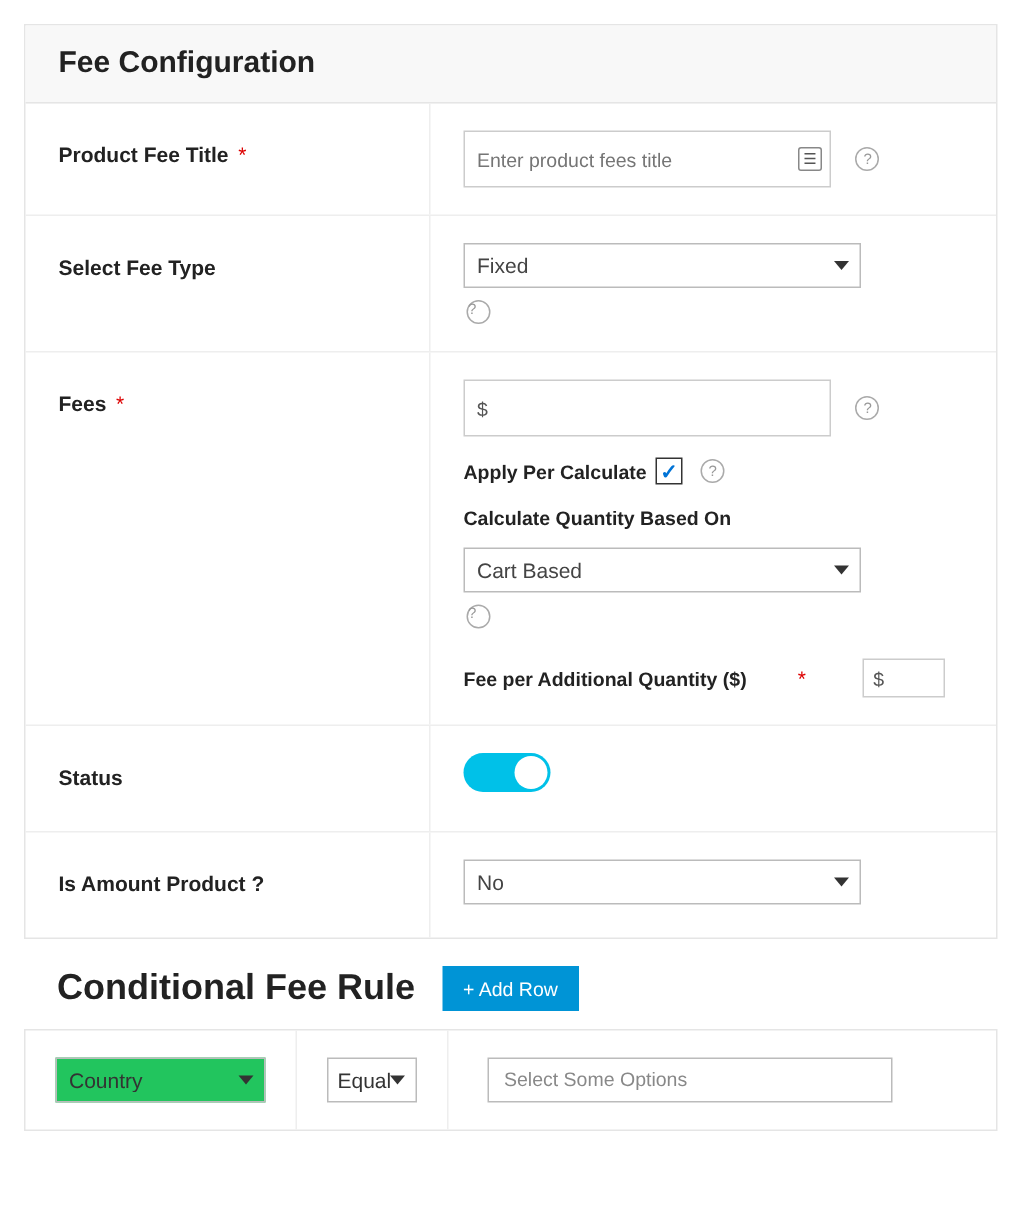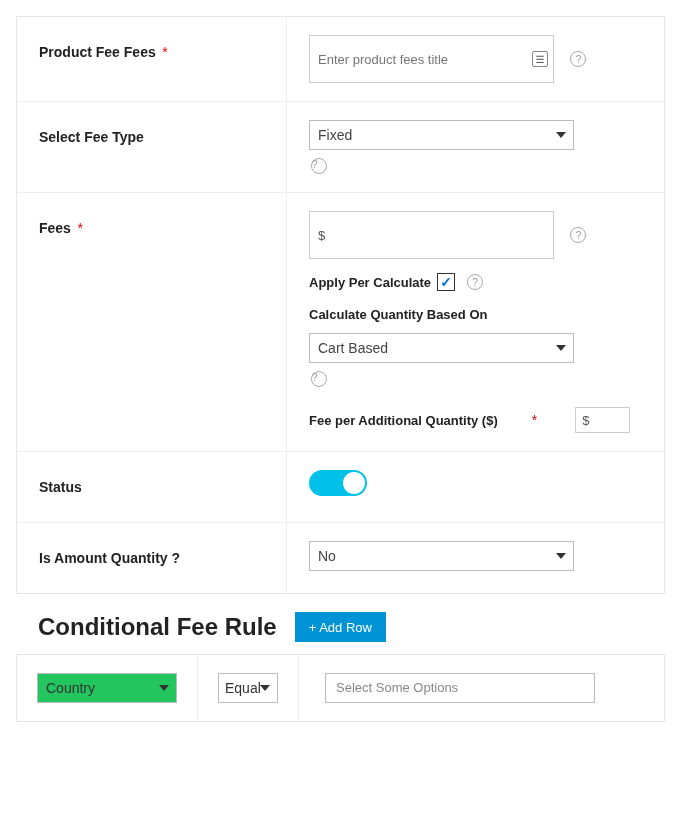--- a/index.html
+++ b/index.html
@@ -6,21 +6,21 @@
 body { font-family: "Segoe UI", Arial, sans-serif; background: #fff; padding: 16px; width: 681px; }
 .panel { border: 1px solid #e5e5e5; background: #fff; }
 .panel-header { background: #f8f8f8; border-bottom: 1px solid #e5e5e5; padding: 14px 22px; }
 .panel-header h2 { font-size: 20px; font-weight: 700; color: #222; }
 .form-row { display: flex; border-bottom: 1px solid #eee; }
 .form-row:last-child { border-bottom: none; }
 .form-label-col { width: 270px; padding: 26px 22px; border-right: 1px solid #eee; }
 .form-label-col label { font-size: 14px; font-weight: 600; color: #222; }
 .req { color: #d00; font-size: 14px; margin-left: 2px; }
 .form-input-col { flex: 1; padding: 18px 22px; }
-.text-input { width: 245px; height: 48px; border: 1px solid #ccc; padding: 0 8px; font-size: 13px; color: #555; background: #fff; }
+.text-input { width: 245px; height: 38px; border: 1px solid #ccc; padding: 0 8px; font-size: 13px; color: #555; background: #fff; }
 .text-input-sm { width: 55px; height: 26px; border: 1px solid #ccc; padding: 0 6px; font-size: 13px; color: #555; background: #fff; margin-left: 6px; }
 .input-with-badge { position: relative; display: inline-block; }
 .input-badge { position: absolute; right: 6px; top: 50%; transform: translateY(-50%); width: 16px; height: 16px; border: 1px solid #888; border-radius: 2px; display:flex; align-items:center; justify-content:center; font-size: 10px; color: #555; }
 .help-icon { display: inline-flex; align-items: center; justify-content: center; width: 16px; height: 16px; border: 1px solid #aaa; border-radius: 50%; color: #999; font-size: 10px; margin-left: 12px; vertical-align: middle; cursor: default; }
 .help-icon-block { display:block; margin: 8px 0 0 2px; }
 .select-ctrl { width: 265px; height: 30px; border: 1px solid #bbb; padding: 0 8px; font-size: 14px; color: #444; background: #fff; appearance: none; -webkit-appearance: none; }
 .select-wrap { position: relative; display: inline-block; }
 .select-caret { position: absolute; right: 8px; top: 50%; transform: translateY(-50%); width: 0; height: 0; border-left: 5px solid transparent; border-right: 5px solid transparent; border-top: 6px solid #333; pointer-events: none; }
 .sub-label { font-size: 13px; font-weight: 600; color: #222; display: inline-block; }
 .checkbox-ctrl { width: 18px; height: 18px; border: 1px solid #333; display: inline-flex; align-items: center; justify-content: center; vertical-align: middle; margin-left: 6px; background: #fff; cursor: pointer; }
@@ -39,24 +39,27 @@
 .multi-select { width: 270px; height: 30px; border: 1px solid #bbb; padding: 6px 10px; font-size: 13px; color: #888; background: #fff; }
 .mt-14 { margin-top: 14px; }
 .mt-10 { margin-top: 10px; }
 .mt-20 { margin-top: 20px; gap: 32px; }
 .inline-row { display:flex; align-items:center; }
 </style>
 </head>
 <body>
 
 <div class="panel">
+  <div class="panel-header">
+    <h2>Fee Configuration</h2>
+  </div>
 
   <div class="form-row">
     <div class="form-label-col">
-      <label>Product Fee Fees</label>
+      <label>Product Fee Title</label>
       <span class="req">*</span>
     </div>
     <div class="form-input-col">
       <span class="input-with-badge">
         <input type="text" class="text-input" placeholder="Enter product fees title" style="">
         <span class="input-badge">☰</span>
       </span>
       <span class="help-icon">?</span>
     </div>
   </div>
@@ -116,21 +119,21 @@
     </div>
     <div class="form-input-col">
       <div class="toggle">
         <div class="toggle-handle"></div>
       </div>
     </div>
   </div>
 
   <div class="form-row">
     <div class="form-label-col">
-      <label>Is Amount Quantity ?</label>
+      <label>Is Amount Product ?</label>
     </div>
     <div class="form-input-col">
       <span class="select-wrap">
         <select class="select-ctrl">
           <option>No</option>
         </select>
         <span class="select-caret"></span>
       </span>
     </div>
   </div>

